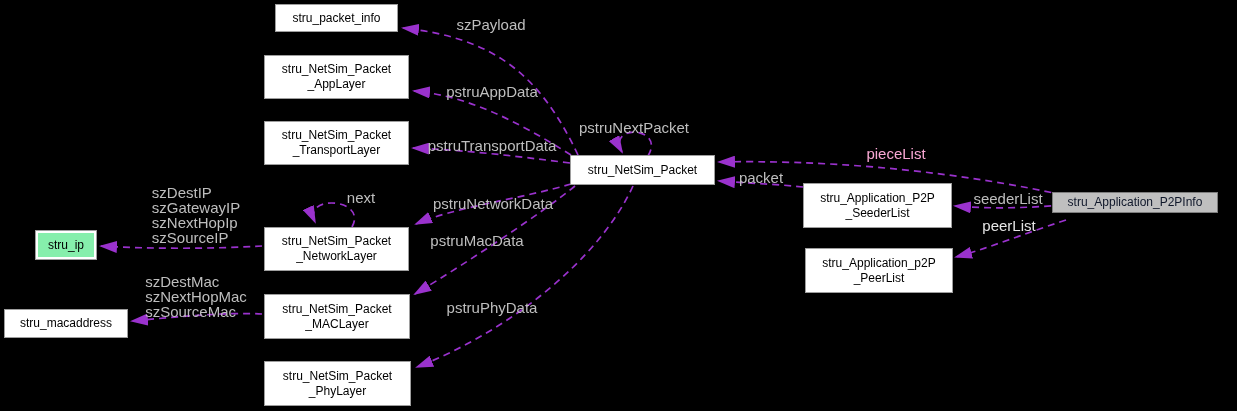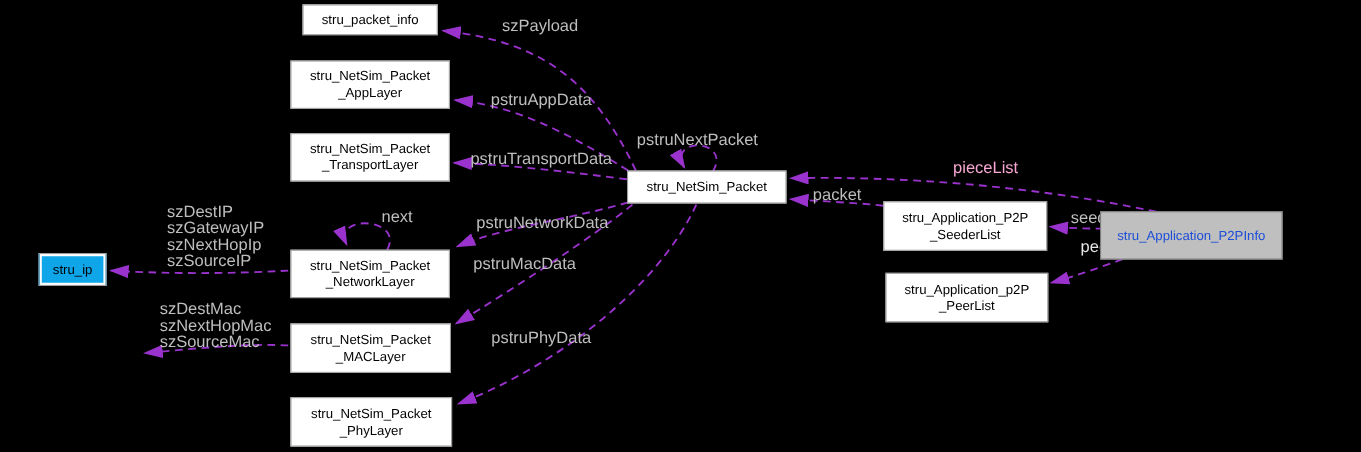--- a/index.html
+++ b/index.html
@@ -88,26 +88,27 @@
 szSourceIP</div>
     <div class="edge-label" style="left: 761px; top: 177px; color: rgb(190, 190, 190);">packet</div>
     <div class="edge-label" style="left: 896px; top: 153px; color: #f9a8d4;">pieceList</div>
     <div class="edge-label" style="left: 1008px; top: 198px; color: rgb(190, 190, 190);">seederList</div>
     <div class="edge-label" style="left: 1009px; top: 225px; color: #e5e5e5;">peerList</div>
     <div class="node normal" style="left: 275px; top: 4px; width: 123px; height: 28px; background: rgb(255, 255, 255); border: 1.5px solid rgb(158, 158, 158); color: rgb(0, 0, 0);">stru_packet_info</div>
     <div class="node normal" style="left: 264px; top: 55px; width: 145px; height: 44px; background: rgb(255, 255, 255); border: 1.5px solid rgb(158, 158, 158); color: rgb(0, 0, 0);">stru_NetSim_Packet
 _AppLayer</div>
     <div class="node normal" style="left: 264px; top: 121px; width: 145px; height: 44px; background: rgb(255, 255, 255); border: 1.5px solid rgb(158, 158, 158); color: rgb(0, 0, 0);">stru_NetSim_Packet
 _TransportLayer</div>
-    <div class="node normal" style="left: 35px; top: 230px; width: 62px; height: 30px; background: #0ea5e9; border: 1.5px solid rgb(158, 158, 158); color: rgb(0, 0, 0);">stru_ip</div>
+    <div class="node normal" style="left: 35px; top: 230px; width: 62px; height: 30px; background: #86efac; border: 1.5px solid rgb(158, 158, 158); color: rgb(0, 0, 0);">stru_ip</div>
     <div class="node normal" style="left: 264px; top: 227px; width: 145px; height: 44px; background: rgb(255, 255, 255); border: 1.5px solid rgb(158, 158, 158); color: rgb(0, 0, 0);">stru_NetSim_Packet
 _NetworkLayer</div>
+    <div class="node normal" style="left: 4px; top: 309px; width: 124px; height: 29px; background: rgb(255, 255, 255); border: 1.5px solid rgb(158, 158, 158); color: rgb(0, 0, 0);">stru_macaddress</div>
     <div class="node normal" style="left: 264px; top: 294px; width: 146px; height: 45px; background: rgb(255, 255, 255); border: 1.5px solid rgb(158, 158, 158); color: rgb(0, 0, 0);">stru_NetSim_Packet
 _MACLayer</div>
     <div class="node normal" style="left: 264px; top: 361px; width: 147px; height: 45px; background: rgb(255, 255, 255); border: 1.5px solid rgb(158, 158, 158); color: rgb(0, 0, 0);">stru_NetSim_Packet
 _PhyLayer</div>
     <div class="node normal" style="left: 570px; top: 155px; width: 145px; height: 30px; background: rgb(255, 255, 255); border: 1.5px solid rgb(158, 158, 158); color: rgb(0, 0, 0);">stru_NetSim_Packet</div>
     <div class="node normal" style="left: 803px; top: 183px; width: 149px; height: 45px; background: rgb(255, 255, 255); border: 1.5px solid rgb(158, 158, 158); color: rgb(0, 0, 0);">stru_Application_P2P
 _SeederList</div>
     <div class="node normal" style="left: 805px; top: 248px; width: 148px; height: 45px; background: rgb(255, 255, 255); border: 1.5px solid rgb(158, 158, 158); color: rgb(0, 0, 0);">stru_Application_p2P
 _PeerList</div>
-    <div class="node highlight" style="left: 1000px; top: 192px; width: 166px; height: 44px; background: rgb(191, 191, 191); border: 1.5px solid rgb(125, 125, 125); color: #1d4ed8;">stru_Application_P2PInfo</div>
+    <div class="node highlight" style="left: 1052px; top: 192px; width: 166px; height: 21px; background: rgb(191, 191, 191); border: 1.5px solid rgb(125, 125, 125); color: #0f172a;">stru_Application_P2PInfo</div>
   </div>
 
 </body></html>

